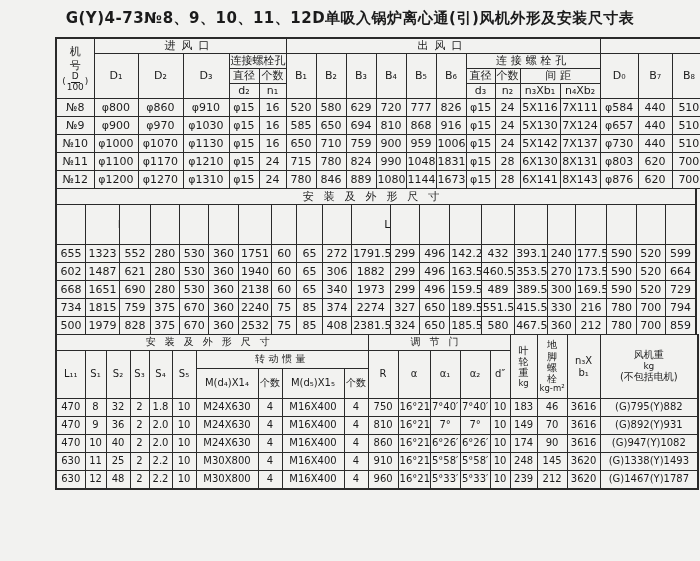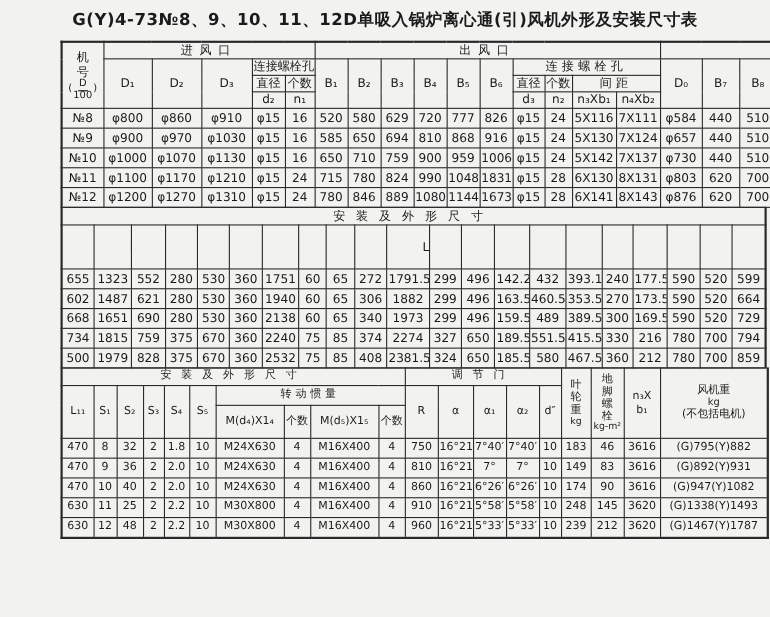--- a/index.html
+++ b/index.html
@@ -504,21 +504,21 @@
             <td>M24X630</td>
             <td>4</td>
             <td>M16X400</td>
             <td>4</td>
             <td>810</td>
             <td>16°21′</td>
             <td>7°</td>
             <td>7°</td>
             <td>10</td>
             <td>149</td>
-            <td>83</td>
+            <td>70</td>
             <td>3616</td>
             <td>(G)892(Y)931</td>
           </tr>
           <tr>
             <td>470</td>
             <td>10</td>
             <td>40</td>
             <td>2</td>
             <td>2.0</td>
             <td>10</td>

